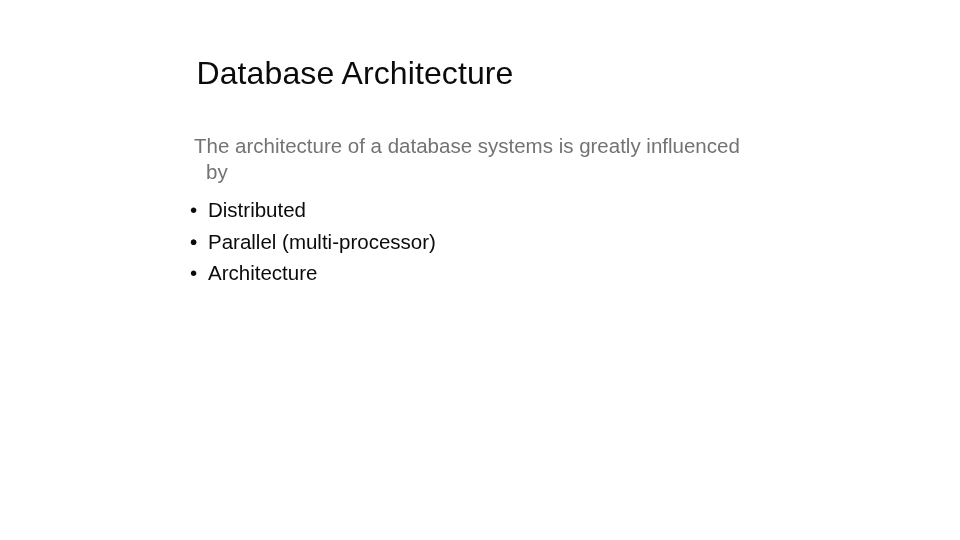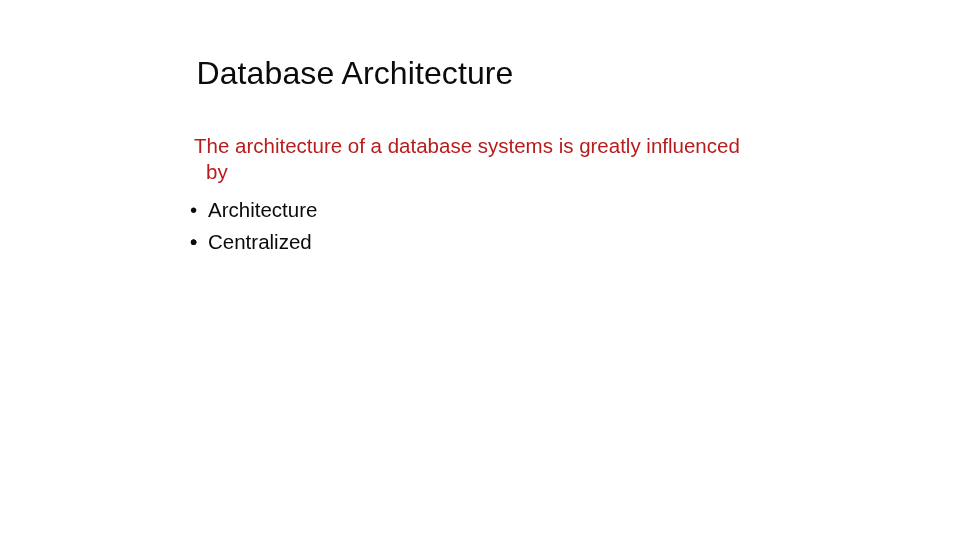--- a/index.html
+++ b/index.html
@@ -42,21 +42,21 @@
   .body-block {
     position: absolute;
     left: 186px;
     top: 88px;
     width: 560px;
   }
 
   .para {
     font-size: 20.5px;
     line-height: 26px;
-    color: #b91c1c;
+    color: #737373;
     padding-left: 20px;
     text-indent: -12px;
     margin: 0;
     white-space: pre-wrap;
   }
 
   .para.first {
     margin-bottom: 9px;
   }
 
@@ -99,33 +99,34 @@
 
   <div class="body-block">
 
     <p class="para first">The architecture of a database systems is greatly influenced by</p>
 
 
     <ul class="bullet-list">
 
       <li class="bullet-item">
         <span class="bullet-dot">•</span>
-        <span>Architecture</span>
+        <span>Distributed</span>
       </li>
 
       <li class="bullet-item">
         <span class="bullet-dot">•</span>
       </li>
 
       <li class="bullet-item">
         <span class="bullet-dot">•</span>
+        <span>Parallel (multi-processor)</span>
       </li>
 
       <li class="bullet-item">
         <span class="bullet-dot">•</span>
-        <span>Centralized</span>
+        <span>Architecture</span>
       </li>
 
     </ul>
 
   </div>
 
 </div>
 
 </body></html>

